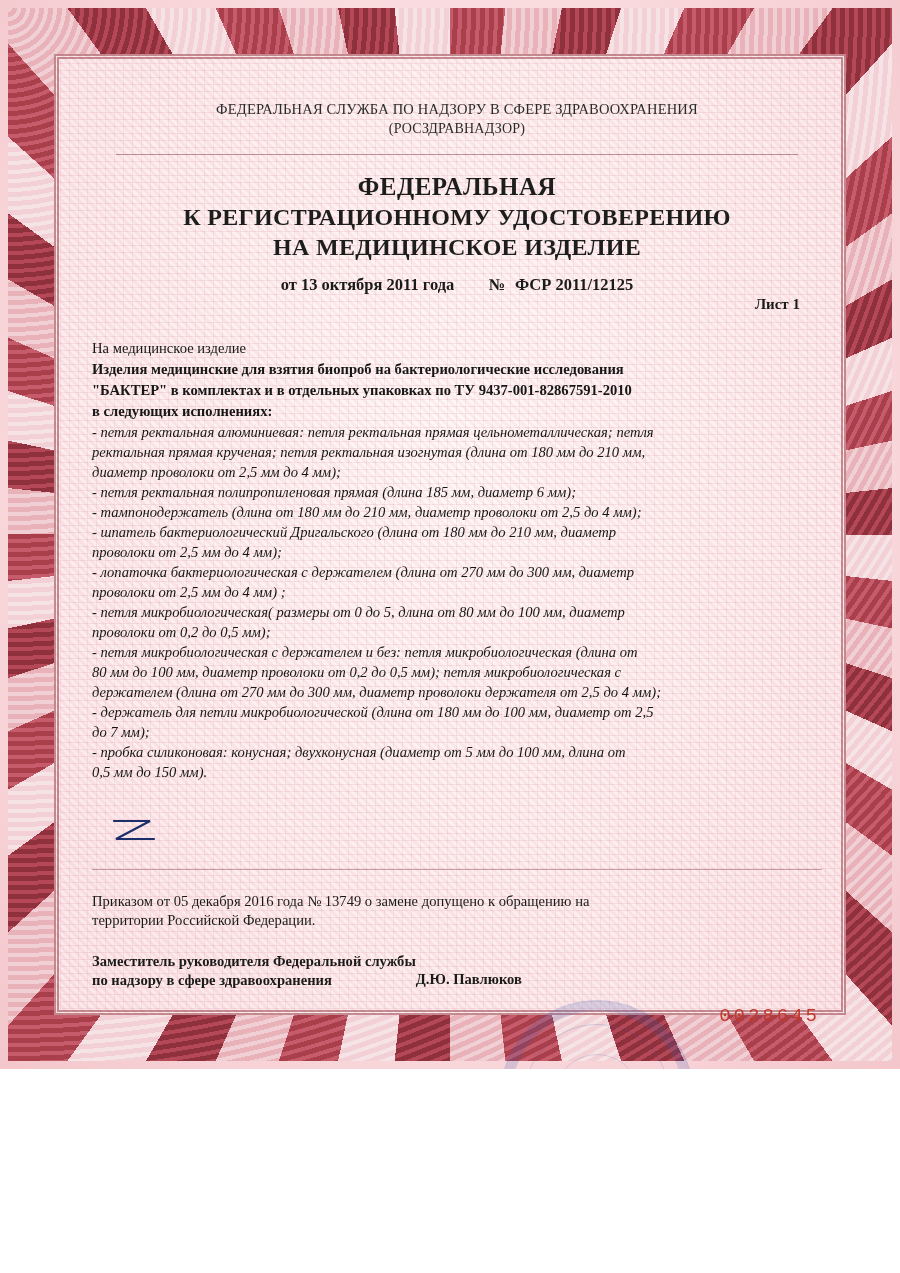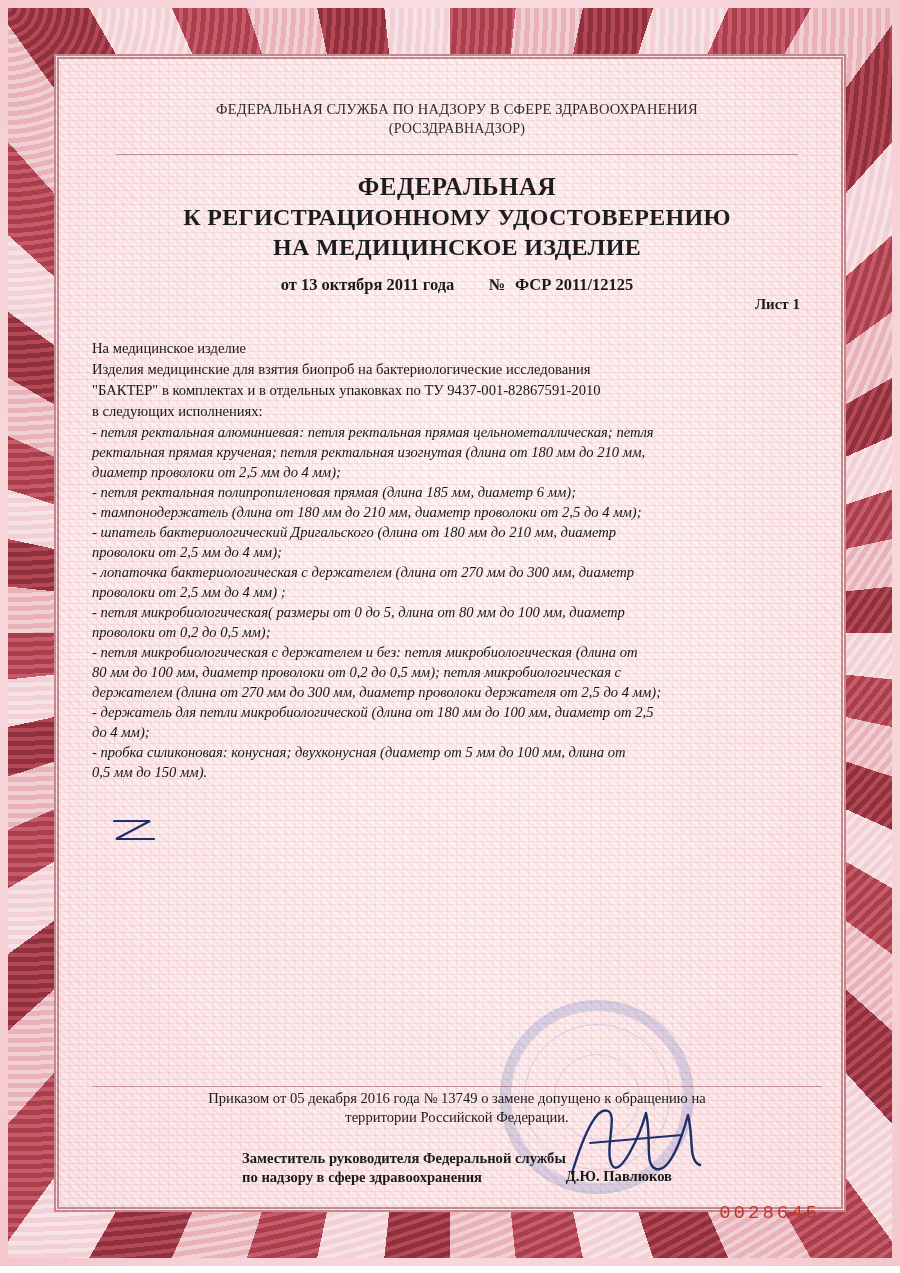--- a/index.html
+++ b/index.html
@@ -12,21 +12,21 @@
     height: 1273px;
     font-family: "Liberation Serif", serif;
     color: #1a1a1a;
     overflow: hidden;
   }
 
   
   .page {
     position: relative;
     width: 900px;
-    height: 1266px;
+    height: 1069px;
     background:
       radial-gradient(ellipse at 50% 45%, #fdeff0 0%, #fbe2e4 45%, #f7d2d6 78%, #f3c6cb 100%);
     overflow: hidden;
   }
 
   .frame-outer {
     position: absolute;
     left: 8px; top: 8px; right: 8px; bottom: 8px;
     border: 46px solid transparent;
     background-clip: padding-box, border-box;
@@ -139,47 +139,46 @@
     margin-top: 26px;
     font-size: 14.6px;
     line-height: 1.30;
     color: #161616;
   }
   .body-block .intro {
     font-weight: normal;
     margin-bottom: 2px;
   }
   .body-block .product-title {
-    font-weight: normal;
+    font-weight: bold;
     margin-bottom: 2px;
   }
   .body-block p.item {
     margin: 0 0 1px 0;
     text-align: left;
     font-style: italic;
   }
 
   
   .footer {
     position: absolute;
     left: 92px;
     right: 78px;
     bottom: 78px;
     font-size: 14.6px;
     line-height: 1.30;
   }
   .footer .order-line {
     border-top: 1px solid rgba(120,50,60,0.40);
-    padding-top: 2px;
+    padding-top: 22px;
     margin-bottom: 20px;
-    text-align: center;
   }
   .sign-row {
     display: flex;
-    justify-content: center;
+    justify-content: flex-start;
     align-items: flex-end;
     margin-top: 22px;
   }
   .sign-left { font-weight: bold; line-height: 1.35; }
   .sign-right { font-weight: bold; padding-bottom: 2px; white-space: nowrap; }
 
   .serial {
     position: absolute;
     right: 80px;
     bottom: 42px;
@@ -280,21 +279,21 @@
       <p class="item">- шпатель бактериологический Дригальского (длина от 180 мм до 210 мм, диаметр</p>
       <p class="item">проволоки от 2,5 мм до 4 мм);</p>
       <p class="item">- лопаточка бактериологическая с держателем (длина от 270 мм до 300 мм, диаметр</p>
       <p class="item">проволоки от 2,5 мм до 4 мм) ;</p>
       <p class="item">- петля микробиологическая( размеры от 0 до 5, длина от 80 мм до 100 мм, диаметр</p>
       <p class="item">проволоки от 0,2 до 0,5 мм);</p>
       <p class="item">- петля микробиологическая с держателем и без: петля микробиологическая (длина от</p>
       <p class="item">80 мм до 100 мм, диаметр проволоки от 0,2 до 0,5 мм); петля микробиологическая с</p>
       <p class="item">держателем (длина от 270 мм до 300 мм, диаметр проволоки держателя от 2,5 до 4 мм);</p>
       <p class="item">- держатель для петли микробиологической (длина от 180 мм до 100 мм, диаметр от 2,5</p>
-      <p class="item">до 4 мм);</p>
+      <p class="item">до 7 мм);</p>
       <p class="item">- пробка силиконовая: конусная; двухконусная (диаметр от 5 мм до 100 мм, длина от</p>
       <p class="item">0,5 мм до 150 мм).</p>
     </div>
   </div>
 
   <svg class="squiggle" viewBox="0 0 50 30">
     <path d="M4 6 L40 6 L6 24 L44 24" fill="none" stroke="#1c2f6b" stroke-width="2.2" stroke-linecap="round"></path>
   </svg>
 
   <div class="stamp"></div>

